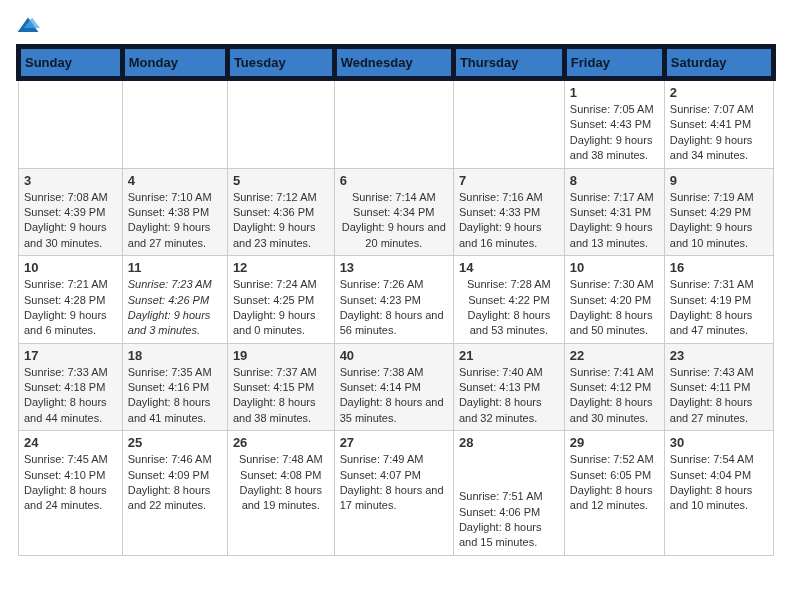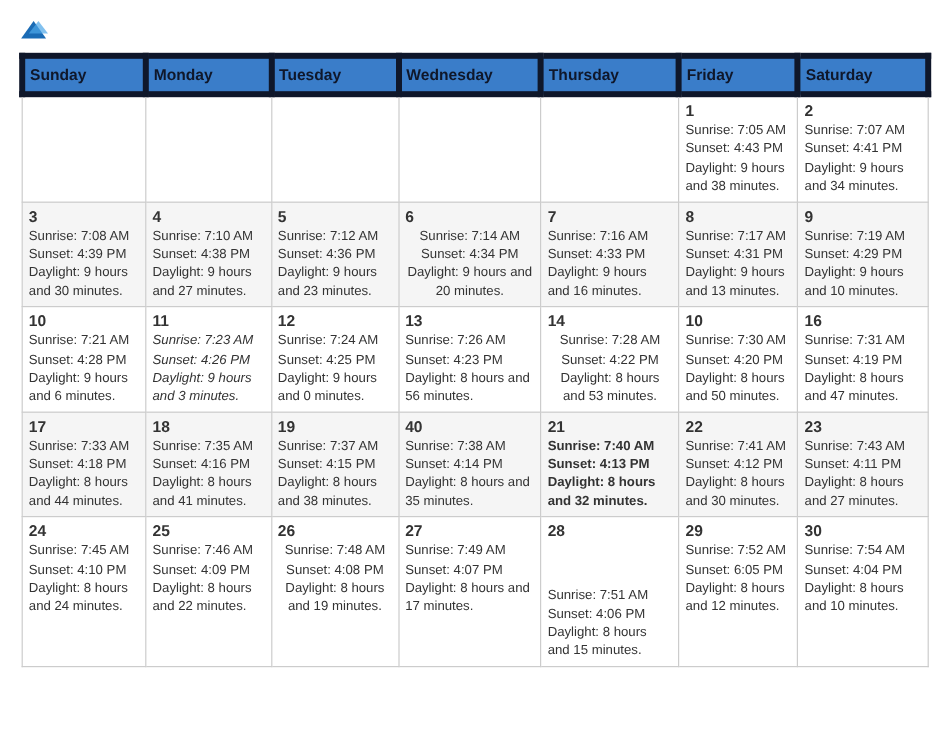--- a/index.html
+++ b/index.html
@@ -252,21 +252,21 @@
 Daylight: 8 hours and 38 minutes.</div>
         </td>
         <td>
           <span class="day-num">40</span>
           <div class="day-info" style="white-space: pre-line;">Sunrise: 7:38 AM
 Sunset: 4:14 PM
 Daylight: 8 hours and 35 minutes.</div>
         </td>
         <td>
           <span class="day-num">21</span>
-          <div class="day-info" style="white-space: pre-line; font-weight: bold;">Sunrise: 7:40 AM
+          <div class="day-info" style="white-space: pre-line;">Sunrise: 7:40 AM
 Sunset: 4:13 PM
 Daylight: 8 hours and 32 minutes.</div>
         </td>
         <td>
           <span class="day-num">22</span>
           <div class="day-info" style="white-space: pre-line;">Sunrise: 7:41 AM
 Sunset: 4:12 PM
 Daylight: 8 hours and 30 minutes.</div>
         </td>
         <td>

